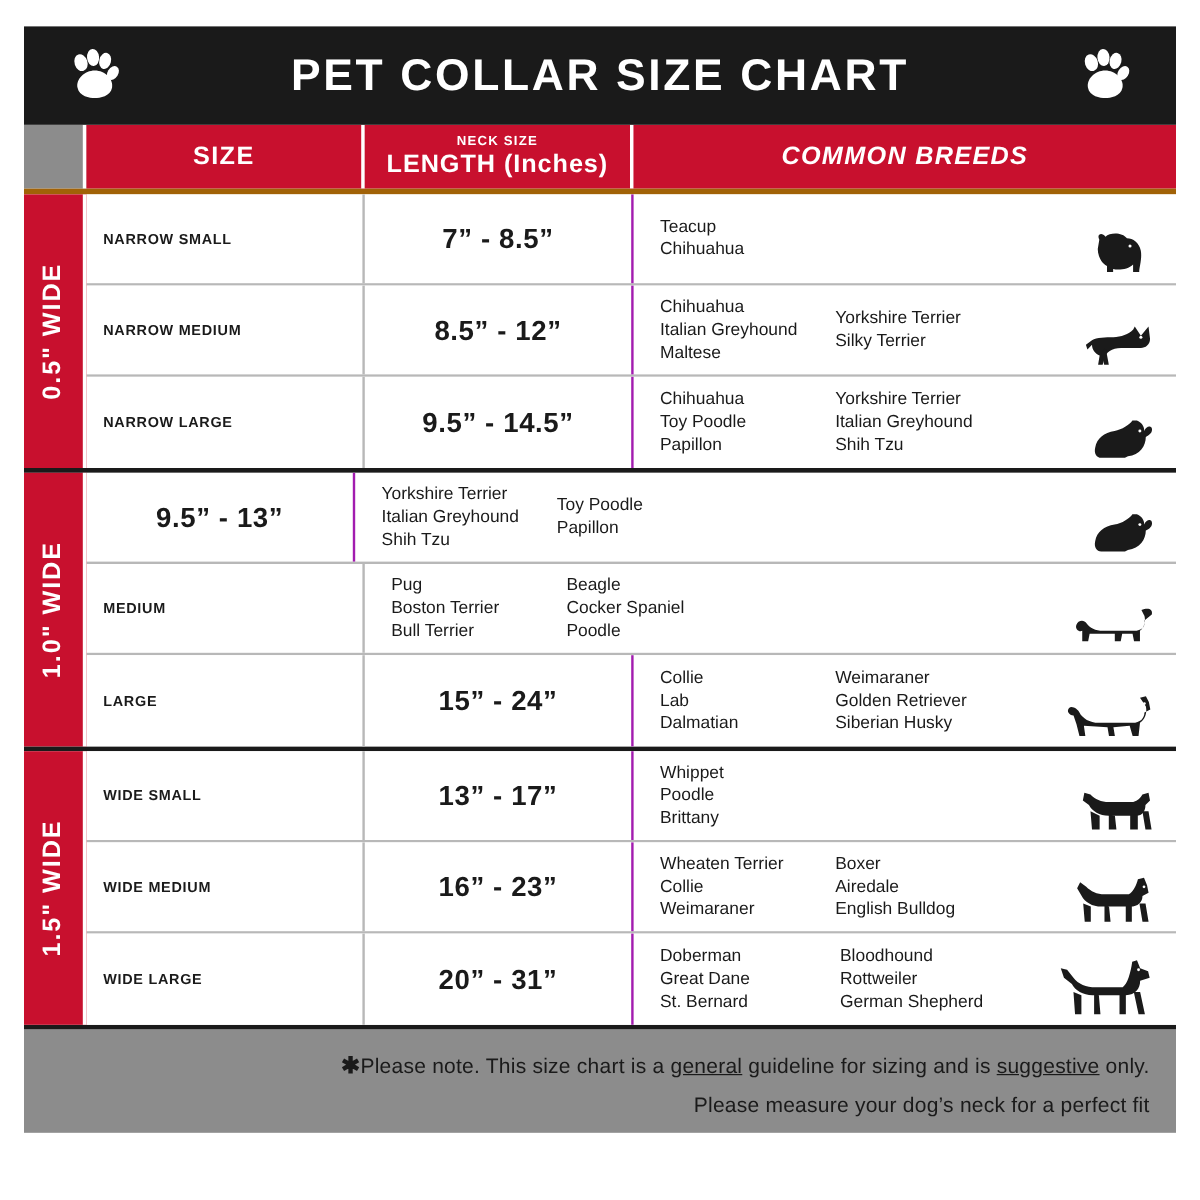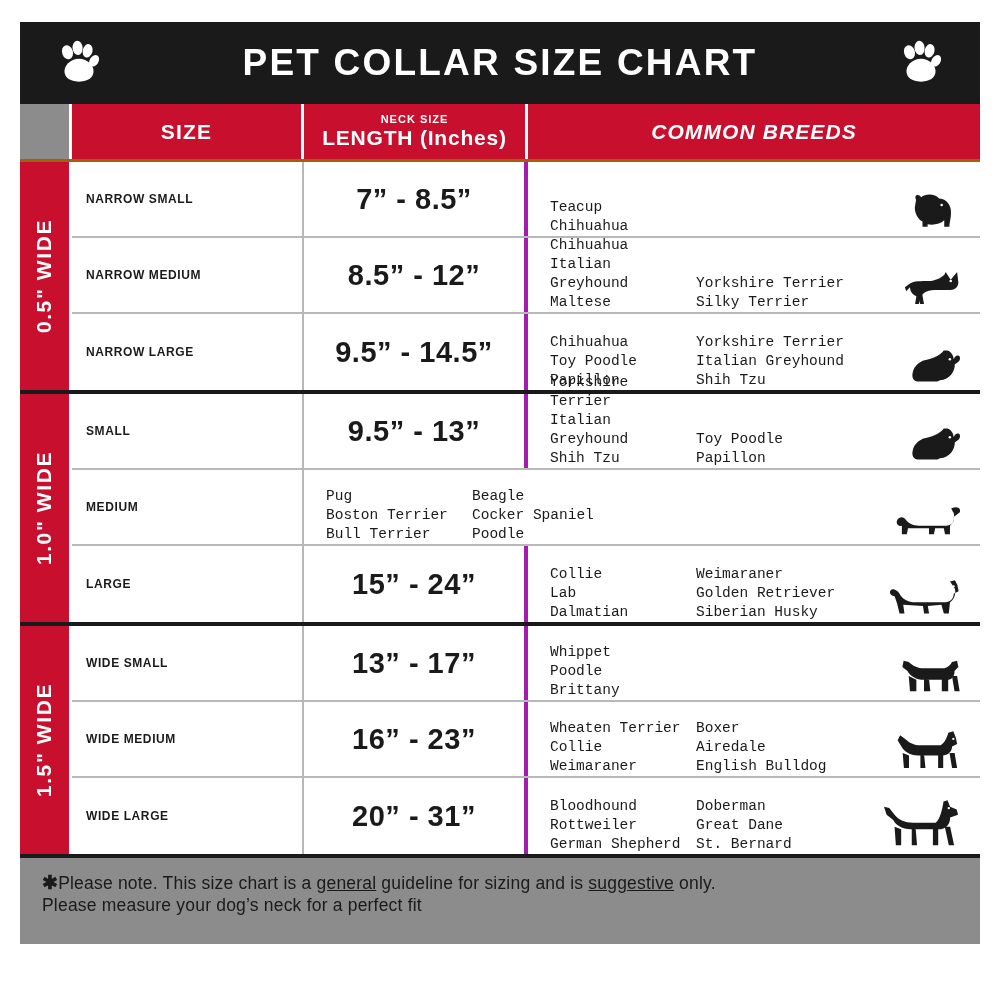--- a/index.html
+++ b/index.html
@@ -41,21 +41,21 @@
     width: 46px; height: 46px;
   }
   .paw.left { left: 36px; top: 18px; }
   .paw.right { right: 36px; top: 18px; }
 
   
   .colhead {
     display: flex;
     height: 58px;
     flex: 0 0 58px;
-    border-bottom: 3px solid #a16207;
+    border-bottom: 5px solid #a16207;
   }
   .ch-gray {
     width: 52px;
     background: #8c8c8c;
     border-right: 3px solid #ffffff;
   }
   .ch-cell {
     background: #c8102e;
     color: #ffffff;
     display: flex; flex-direction: column;
@@ -109,33 +109,32 @@
     padding-left: 14px;
     font-size: 12px;
     font-weight: bold;
     letter-spacing: 0.6px;
     color: #1a1a1a;
     border-right: 2px solid #b8b8b8;
   }
   .cell-length {
     width: 224px;
     display: flex; align-items: center; justify-content: center;
-    font-size: 29px;
+    font-size: 23px;
     font-weight: bold;
     letter-spacing: 0.5px;
     color: #1a1a1a;
-    border-right: 4px solid #a21caf;
+    border-right: 2px solid #a21caf;
   }
   .cell-breeds {
     flex: 1;
     display: flex;
-    align-items: flex-end;
+    align-items: center;
     padding-left: 22px;
     position: relative;
-    font-family: Liberation Mono, monospace;
   }
   .breed-col {
     display: flex; flex-direction: column; justify-content: center;
     font-size: 14.5px;
     line-height: 19px;
     color: #1a1a1a;
   }
   .breed-col.c1 { width: 146px; }
   .breed-col.c2 { width: 150px; }
   .silhouette {
@@ -147,22 +146,23 @@
 
   
   .footer {
     background: #8c8c8c;
     flex: 0 0 86px;
     padding: 14px 22px 0 22px;
     color: #1a1a1a;
   }
   .footer p {
     font-size: 17.5px;
-    line-height: 22px;
+    line-height: 32px;
     letter-spacing: 0.2px;
+    text-align: right;
   }
   .u { text-decoration: underline; }
   .star { font-size: 19px; font-weight: bold; }
 </style>
 </head>
 <body>
 
 <div id="chart">
   <div class="frame">
 
@@ -273,21 +273,20 @@
         </div>
       </div>
 
       <div class="group">
         <div class="group-label">
           <span>1.0" WIDE</span>
         </div>
         <div class="group-rows">
 
           <div class="row">
-            <div class="cell-size">SMALL</div>
             <div class="cell-length">9.5” - 13”</div>
             <div class="cell-breeds">
               <div class="breed-col c1">
                 <div>Yorkshire Terrier</div>
                 <div>Italian Greyhound</div>
                 <div>Shih Tzu</div>
               </div>
               <div class="breed-col c2">
                 <div>Toy Poodle</div>
                 <div>Papillon</div>
@@ -394,29 +393,29 @@
                   <circle cx="100" cy="12" r="1.8" fill="#ffffff"></circle>
                 </svg>
               </div>
             </div>
           </div>
 
           <div class="row">
             <div class="cell-size">WIDE LARGE</div>
             <div class="cell-length">20” - 31”</div>
             <div class="cell-breeds">
+              <div class="breed-col c2">
+                <div>Doberman</div>
+                <div>Great Dane</div>
+                <div>St. Bernard</div>
+              </div>
               <div class="breed-col c1">
                 <div>Bloodhound</div>
                 <div>Rottweiler</div>
                 <div>German Shepherd</div>
-              </div>
-              <div class="breed-col c2">
-                <div>Doberman</div>
-                <div>Great Dane</div>
-                <div>St. Bernard</div>
               </div>
               <div class="silhouette">
                 <svg viewBox="0 0 130 72" width="86" height="52" aria-hidden="true">
                   <path fill="#1a1a1a" d="M96 2 L102 0 L106 10 L116 14 L118 22 L106 26 C106 36 100 44 88 44 L46 44 C34 44 24 38 20 30 L10 22 L6 10 L14 12 L22 22 C28 30 38 34 50 34 L84 34 C90 30 94 16 96 2 Z"></path>
                   <path fill="#1a1a1a" d="M22 40 L24 68 L32 68 L32 44 Z M48 42 L48 68 L56 68 L54 44 Z M80 42 L80 68 L88 68 L88 42 Z M98 40 L104 68 L112 68 L106 40 Z"></path>
                   <circle cx="104" cy="12" r="1.8" fill="#ffffff"></circle>
                 </svg>
               </div>
             </div>
           </div>

